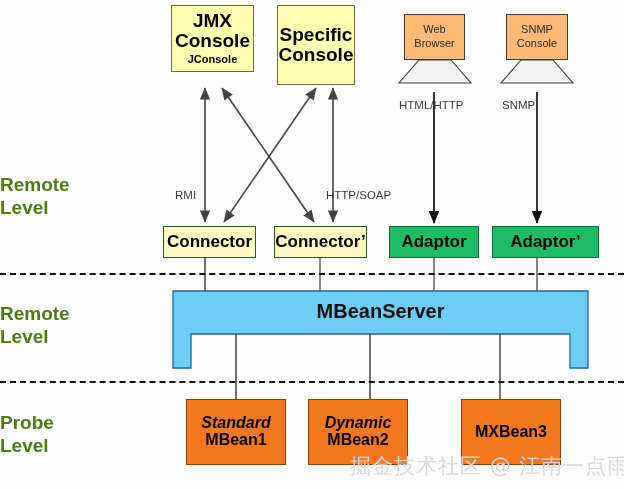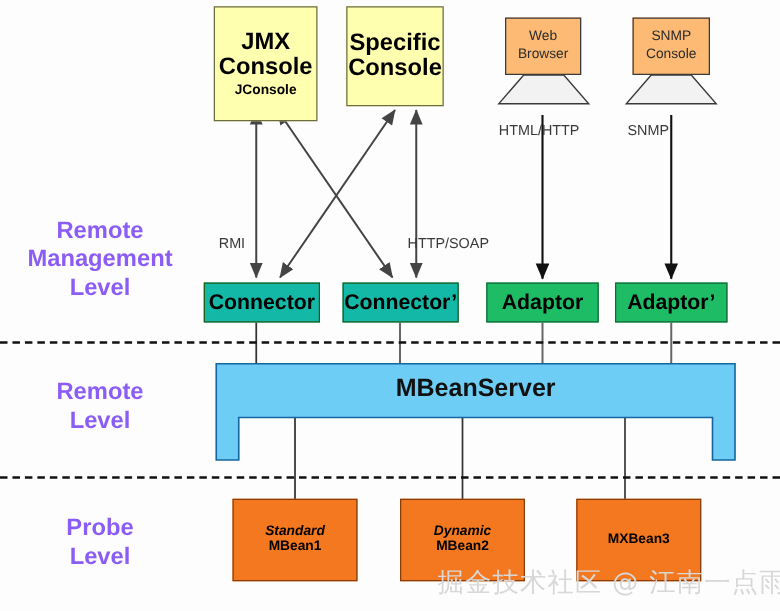--- a/index.html
+++ b/index.html
@@ -53,21 +53,21 @@
     font-size: 11px;
     font-weight: normal;
     line-height: 1.25;
   }
   .monitor-stand {
     position: absolute;
   }
 
   
   .connector-box {
-    background: #14b8a6;
+    background: #fef9c3;
     border: 1px solid #1d5c1d;
     color: #000;
     font-weight: bold;
     font-size: 17px;
   }
   .adaptor-box {
     background: #1fbc66;
     border: 1px solid #14673a;
     color: #000;
     font-weight: bold;
@@ -81,31 +81,31 @@
     text-align: center;
     width: 100%;
   }
 
   
   .mbean-box {
     background: #f4781f;
     border: 1px solid #8a3d06;
     color: #000;
     font-weight: bold;
-    font-size: 11px;
+    font-size: 16px;
   }
   .mbean-box .it {
     font-style: italic;
   }
 
   
   .level-label {
     position: absolute;
-    text-align: center;
-    color: #8b5cf6;
+    text-align: left;
+    color: #4d7c0f;
     font-weight: bold;
     font-size: 19px;
     line-height: 1.22;
     width: 160px;
     left: 0;
   }
 
   
   .edge-label {
     position: absolute;
@@ -198,38 +198,37 @@
       <line x1="500" y1="334" x2="500" y2="400" stroke="#555555" stroke-width="1.6"></line>
     </g>
 
     <g>
       <path d="M173,291 L588,291 L588,368 L570,368 L570,334 L191,334 L191,368 L173,368 Z" fill="#6ecdf5" stroke="#1466a0" stroke-width="1.3"></path>
     </g>
   </svg>
 
   <div class="level-label" style="top:173px;">
     <div>Remote</div>
-    <div>Management</div>
     <div>Level</div>
   </div>
 
   <div class="level-label" style="top:302px;">
     <div>Remote</div>
     <div>Level</div>
   </div>
 
   <div class="level-label" style="top:411px;">
     <div>Probe</div>
     <div>Level</div>
   </div>
 
   <div class="divider" style="top:273px;"></div>
   <div class="divider" style="top:381px;"></div>
 
-  <div class="box console-box" style="left:171px; top:5px; width:83px; height:92px;">
+  <div class="box console-box" style="left:171px; top:5px; width:83px; height:67px;">
     <div>JMX</div>
     <div>Console</div>
     <div class="sub">JConsole</div>
   </div>
 
   <div class="box console-box" style="left:277px; top:5px; width:78px; height:80px;">
     <div>Specific</div>
     <div>Console</div>
   </div>
 
@@ -263,32 +262,32 @@
   </div>
 
   <div class="box connector-box" style="left:274px; top:226px; width:93px; height:32px;">
     <div>Connector’</div>
   </div>
 
   <div class="box adaptor-box" style="left:389px; top:226px; width:90px; height:32px;">
     <div>Adaptor</div>
   </div>
 
-  <div class="box adaptor-box" style="left:492px; top:226px; width:90px; height:32px;">
+  <div class="box adaptor-box" style="left:492px; top:226px; width:107px; height:32px;">
     <div>Adaptor’</div>
   </div>
 
   <div id="mbeanserver-label" style="left:173px; top:300px; width:415px;">MBeanServer</div>
 
   <div class="box mbean-box" style="left:186px; top:399px; width:100px; height:66px;">
     <div class="it">Standard</div>
     <div>MBean1</div>
   </div>
 
-  <div class="box mbean-box" style="left:320px; top:399px; width:100px; height:66px;">
+  <div class="box mbean-box" style="left:308px; top:399px; width:100px; height:66px;">
     <div class="it">Dynamic</div>
     <div>MBean2</div>
   </div>
 
   <div class="box mbean-box" style="left:461px; top:399px; width:100px; height:66px;">
     <div>MXBean3</div>
   </div>
 
   <div id="watermark" style="left:350px; top:452px;">掘金技术社区 @ 江南一点雨</div>
 

